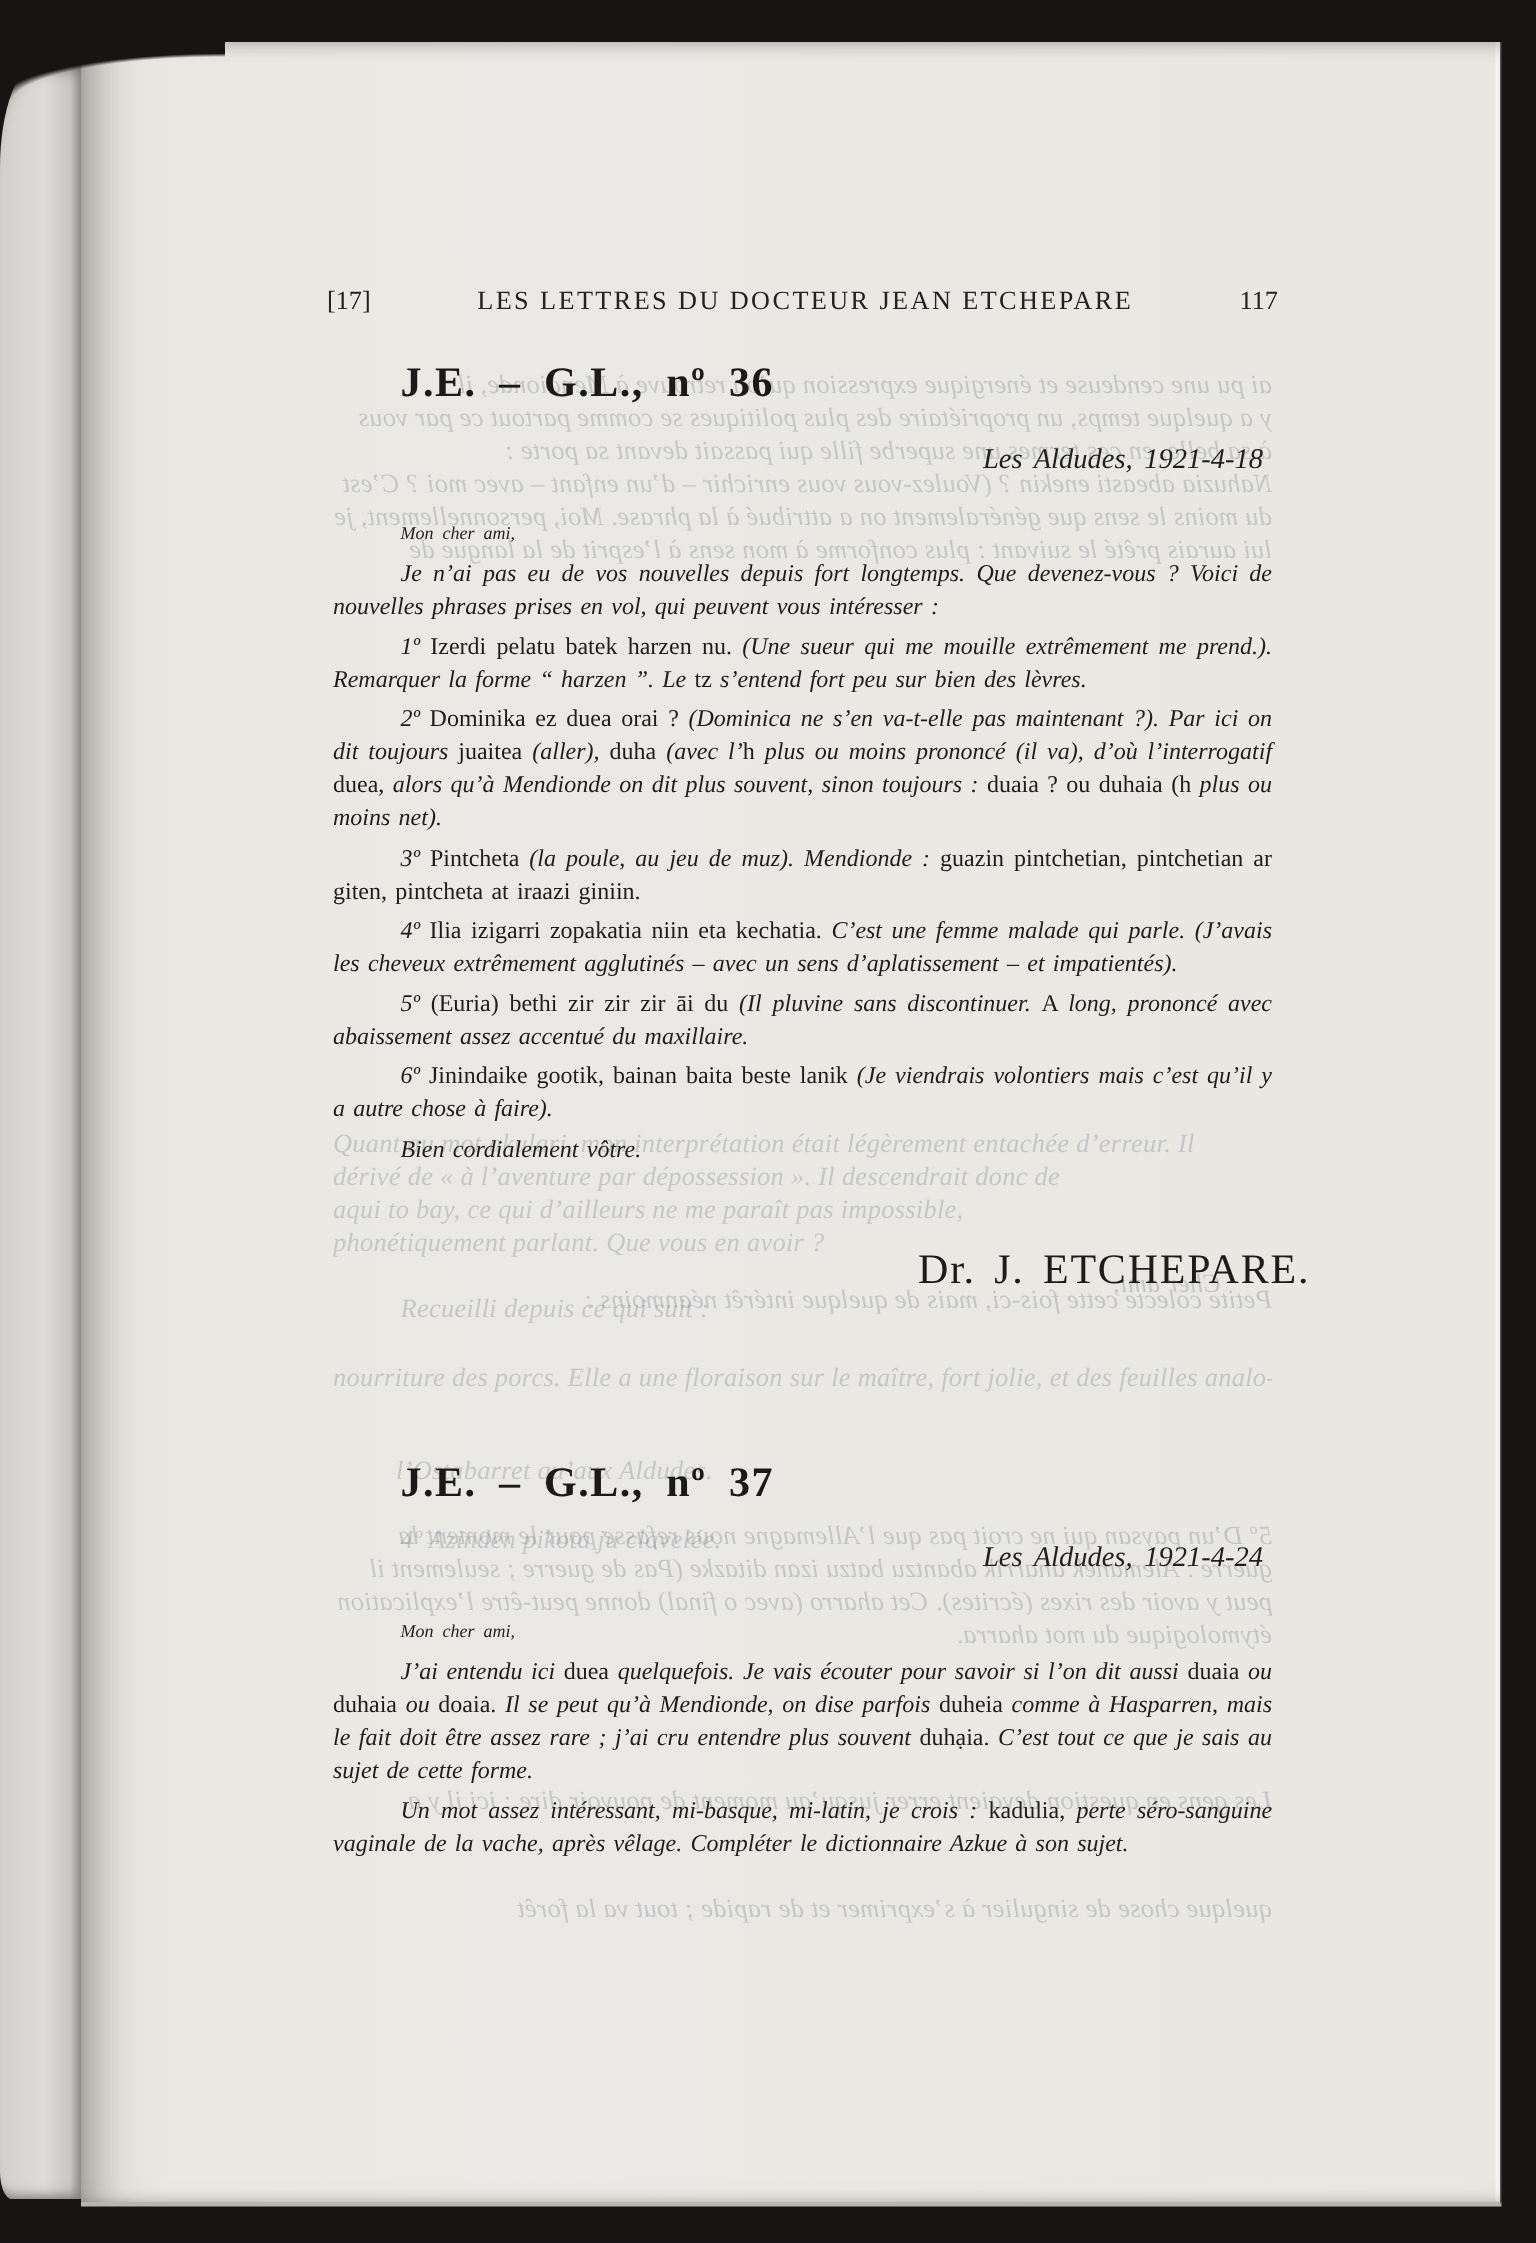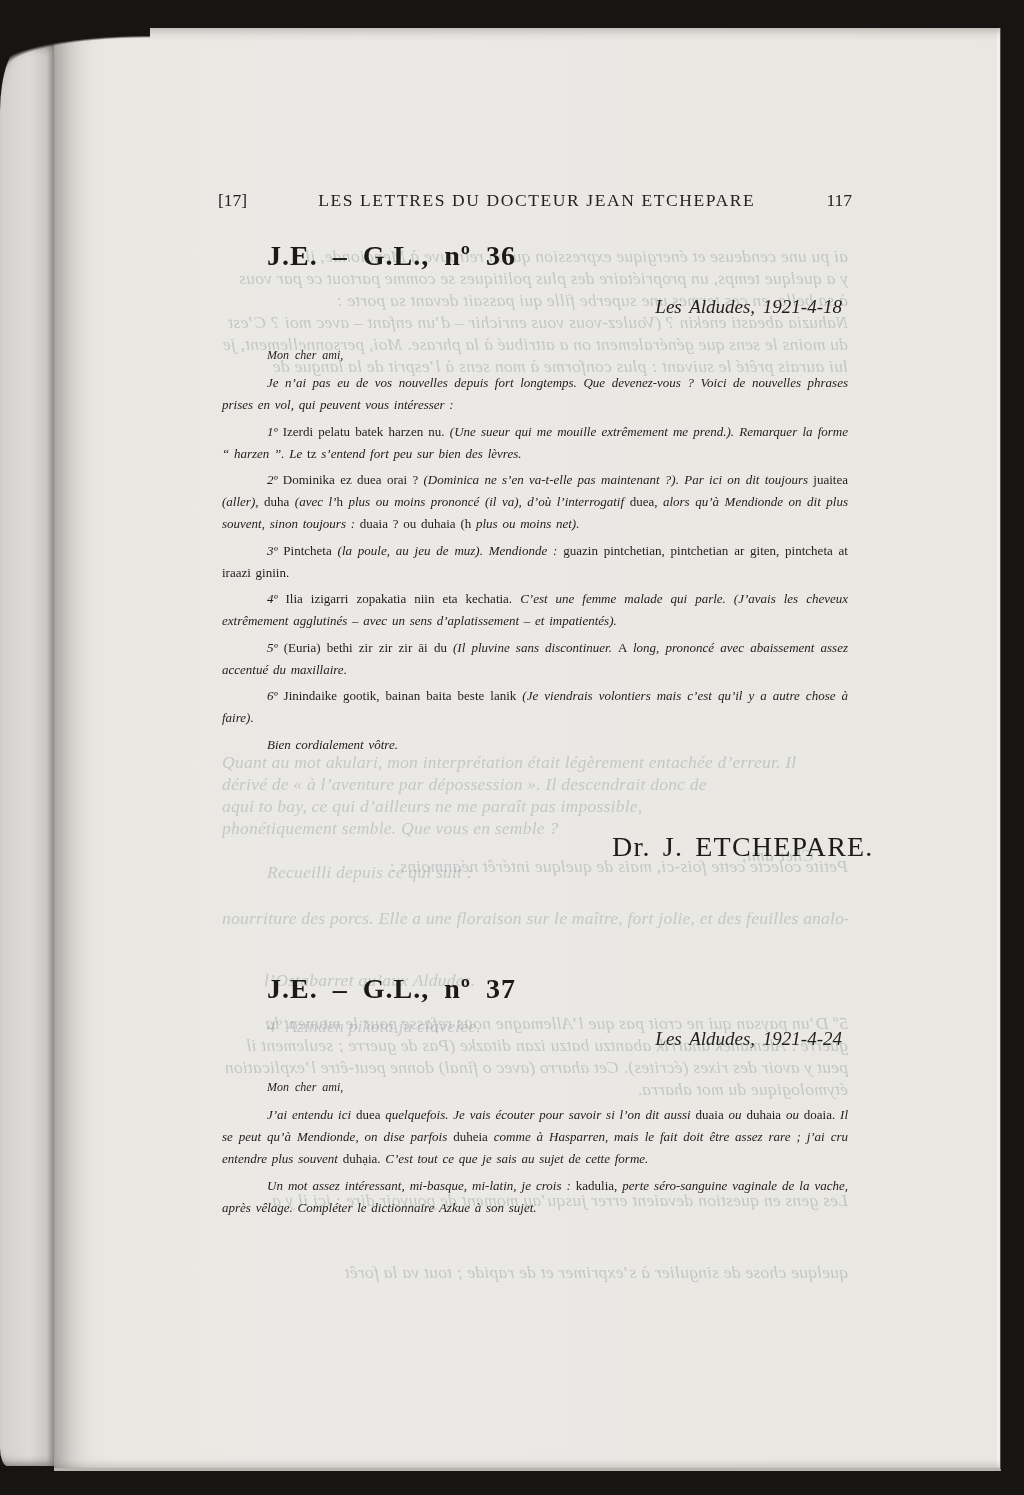--- a/index.html
+++ b/index.html
@@ -51,21 +51,21 @@
     word-spacing:3px;
   }
   .salutation{
     position:absolute;left:168px;width:626px;
     font-style:italic;font-size:12px;color:#201f1d;
     padding-left:45px;box-sizing:border-box;word-spacing:3px;
   }
   .paras{position:absolute;left:168px;width:626px;color:#1e1d1b;}
   .para{
     margin:0 0 4.5px 0;text-indent:45px;text-align:justify;
-    font-size:13px;line-height:22px;word-spacing:1.5px;
+    font-size:16px;line-height:22px;word-spacing:1.5px;
   }
   .para .it{font-style:italic;}
   .para .rm{font-style:normal;}
   .signature{
     position:absolute;left:558px;top:803px;
     font-size:28px;color:#1d1c1a;letter-spacing:1.2px;word-spacing:4px;text-align:center;
   }
   
   .ghosts{position:absolute;left:0;top:0;width:946px;height:1440px;overflow:hidden;pointer-events:none;}
   .ghost{
@@ -85,21 +85,21 @@
   <div class="ghosts">
       <div class="ghost mir" style="top: 218px; left: 168px; width: 626px;">ai pu une cendeuse et énergique expression qu’on retrouve à Mendionde, il</div>
       <div class="ghost mir" style="top: 240px; left: 168px; width: 626px;">y a quelque temps, un propriétaire des plus politiques se comme partout ce par vous</div>
       <div class="ghost mir" style="top: 262px; left: 168px; width: 626px;">à sa belle, en ces termes une superbe fille qui passait devant sa porte :</div>
       <div class="ghost mir" style="top: 284px; left: 168px; width: 626px;">Nahuzia abeasti enekin ? (Voulez-vous vous enrichir – d’un enfant – avec moi ? C’est</div>
       <div class="ghost mir" style="top: 306px; left: 168px; width: 626px;">du moins le sens que généralement on a attribué à la phrase. Moi, personnellement, je</div>
       <div class="ghost mir" style="top: 328px; left: 168px; width: 626px;">lui aurais prêté le suivant : plus conforme à mon sens à l’esprit de la langue de</div>
       <div class="ghost" style="top: 724px; left: 168px; width: 626px;">Quant au mot akulari, mon interprétation était légèrement entachée d’erreur. Il</div>
       <div class="ghost" style="top: 746px; left: 168px; width: 626px;">dérivé de « à l’aventure par dépossession ». Il descendrait donc de</div>
       <div class="ghost" style="top: 768px; left: 168px; width: 626px;">aqui to bay, ce qui d’ailleurs ne me paraît pas impossible,</div>
-      <div class="ghost" style="top: 790px; left: 168px; width: 626px;">phonétiquement semble. Que vous en semble ?</div>
+      <div class="ghost" style="top: 790px; left: 168px; width: 626px;">phonétiquement parlant. Que vous en avoir ?</div>
       <div class="ghost mir" style="top: 817px; left: 560px; width: 200px;">Cher ami,</div>
       <div class="ghost mir" style="top: 828px; left: 168px; width: 626px;">Petite colecte cette fois-ci, mais de quelque intérêt néanmoins :</div>
       <div class="ghost" style="top: 834px; left: 213px; width: 580px;">Recueilli depuis ce qui suit :</div>
       <div class="ghost" style="top: 880px; left: 168px; width: 626px;">nourriture des porcs. Elle a une floraison sur le maître, fort jolie, et des feuilles analo-</div>
       <div class="ghost" style="top: 942px; left: 168px; width: 626px; margin-left: 42px;">l’Ostabarret qu’aux Aldudes.</div>
       <div class="ghost" style="top: 988px; left: 213px; width: 580px;">4º Azinden pikota ju clavelée.</div>
       <div class="ghost mir" style="top: 985px; left: 168px; width: 626px;">5º D’un paysan qui ne croit pas que l’Allemagne nous refasse pour le moment la</div>
       <div class="ghost mir" style="top: 1007px; left: 168px; width: 626px;">guerre : Alemanek aharrik abantzu batzu izan ditazke (Pas de guerre ; seulement il</div>
       <div class="ghost mir" style="top: 1029px; left: 168px; width: 626px;">peut y avoir des rixes (écrites). Cet aharro (avec o final) donne peut-être l’explication</div>
       <div class="ghost mir" style="top: 1051px; left: 168px; width: 626px;">étymologique du mot aharra.</div>

